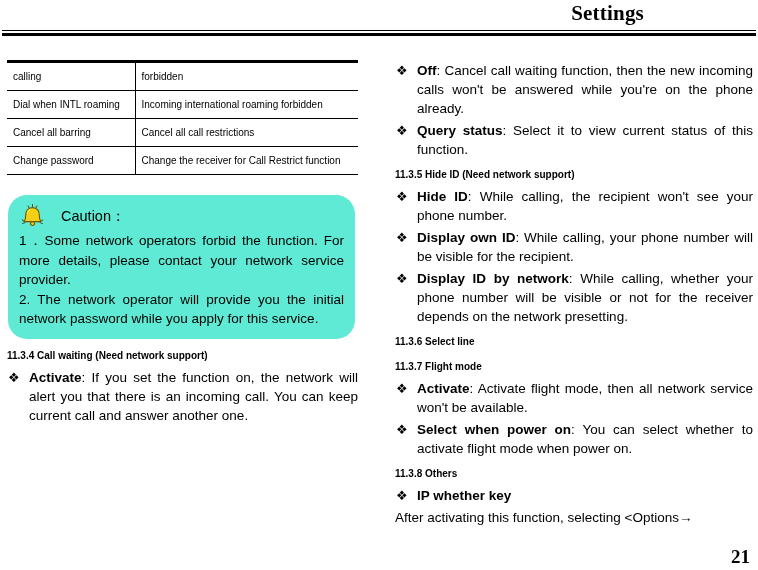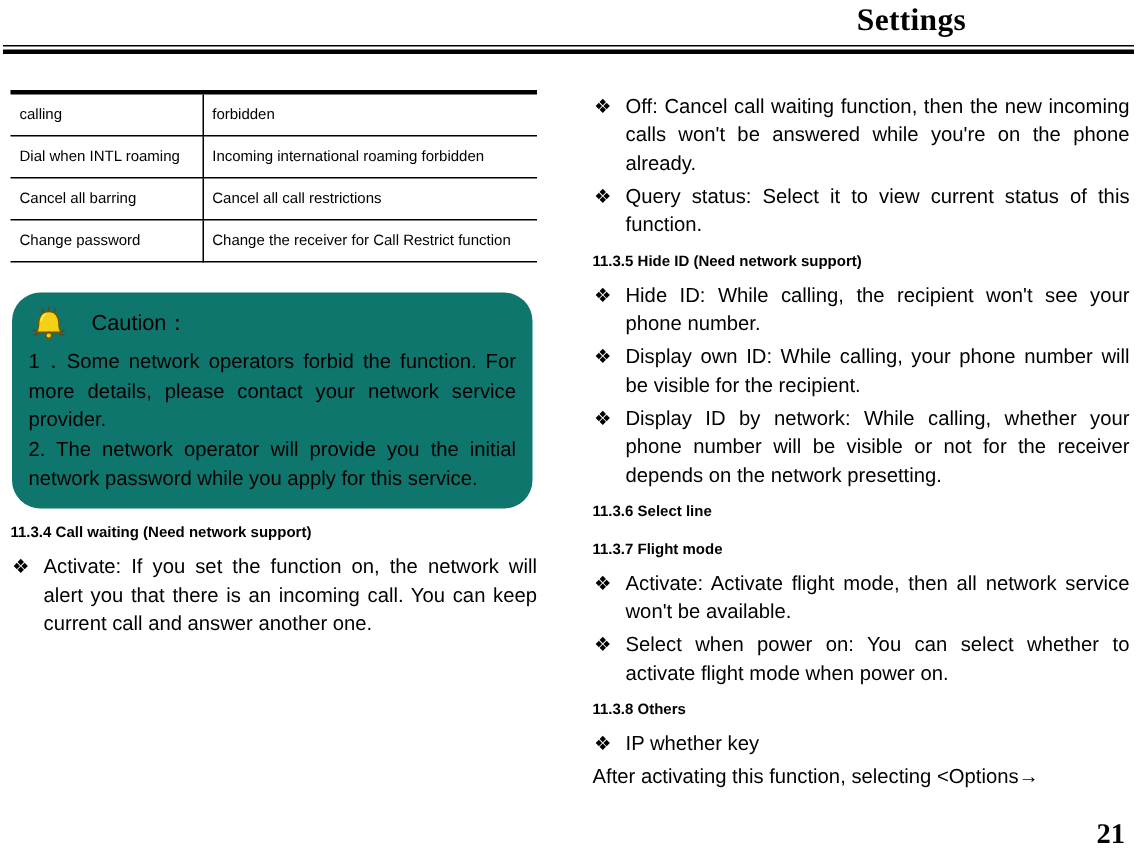--- a/index.html
+++ b/index.html
@@ -89,21 +89,21 @@
     border-top: 3px solid #000;
   }
 
   
   #caution-box {
     position: relative;
     margin-top: 20px;
     margin-left: 1px;
     width: 347px;
     min-height: 140px;
-    background: #0f766e;
+    background: #5eead4;
     border-radius: 19px;
     padding: 8px 11px 10px 11px;
     box-sizing: border-box;
   }
   #caution-head {
     display: flex;
     align-items: center;
     height: 26px;
   }
   #bell-icon {
@@ -145,21 +145,21 @@
     text-justify: inter-word;
   }
   .bullet-item .bullet-mark {
     position: absolute;
     left: 1px;
     top: 0;
     font-size: 13px;
     line-height: 19px;
   }
   .bullet-item .lead {
-    font-weight: normal;
+    font-weight: bold;
   }
   .plain-para {
     font-size: 13.5px;
     line-height: 19px;
     margin: 3px 0 0 0;
     text-align: justify;
     text-justify: inter-word;
   }
   .nojustify { text-align: left; }
 

